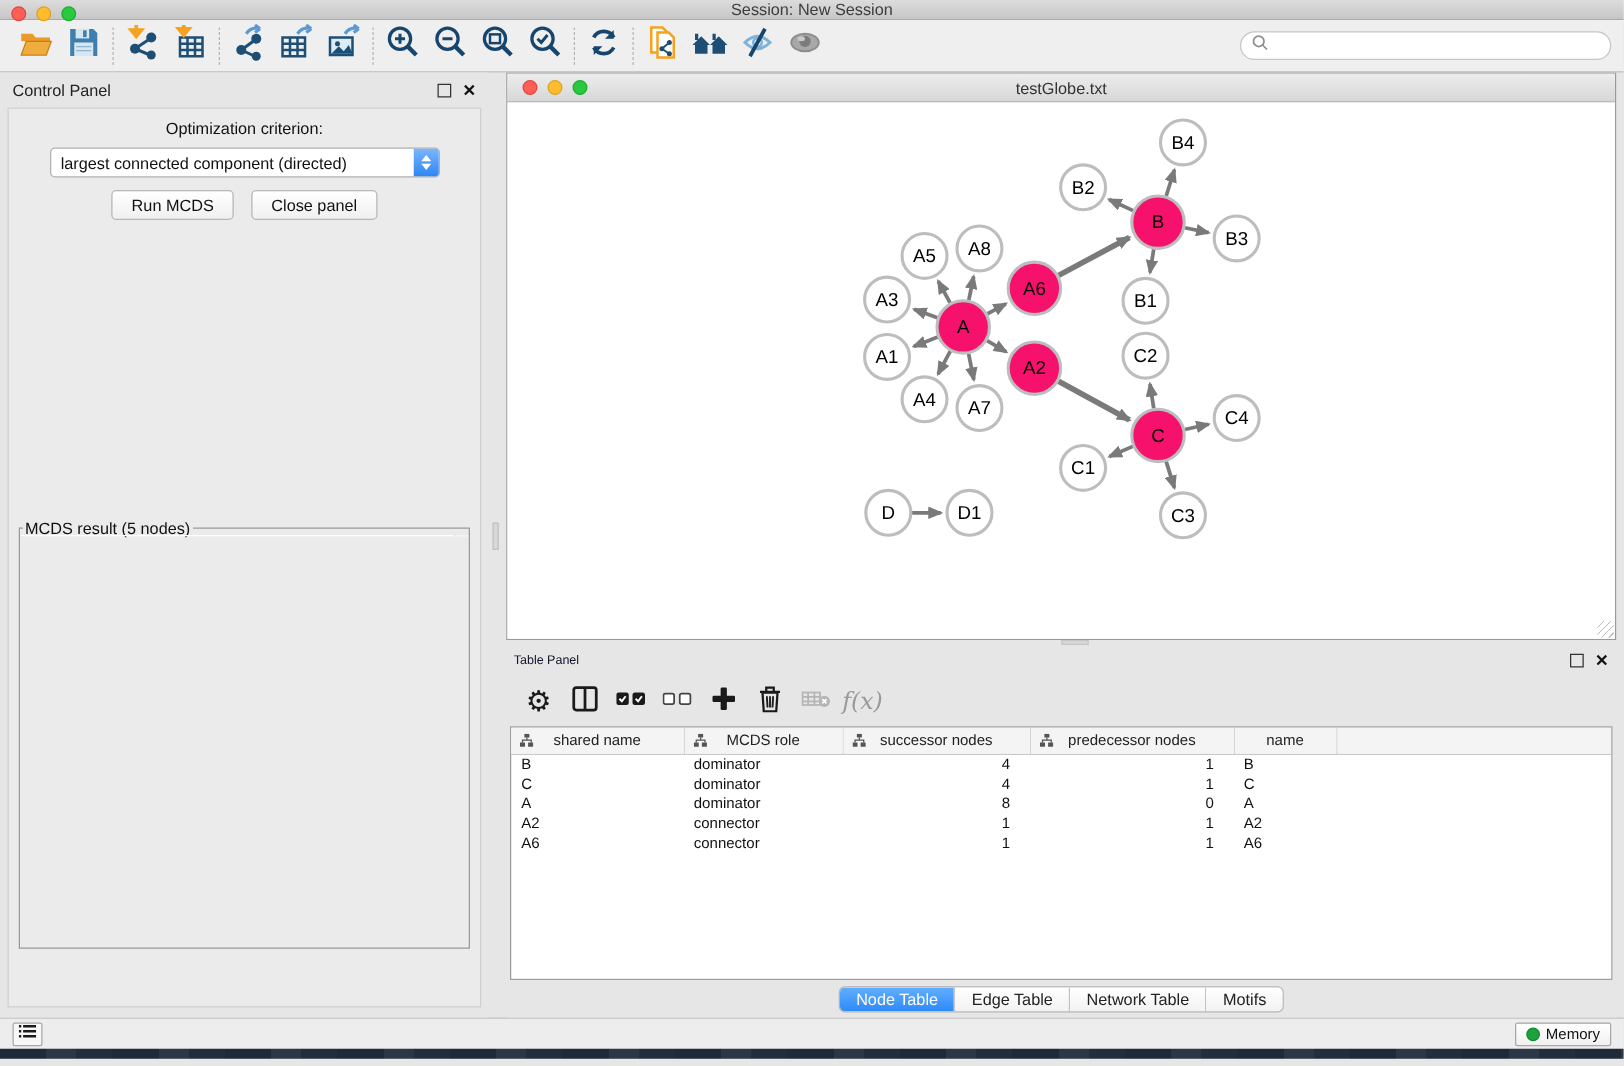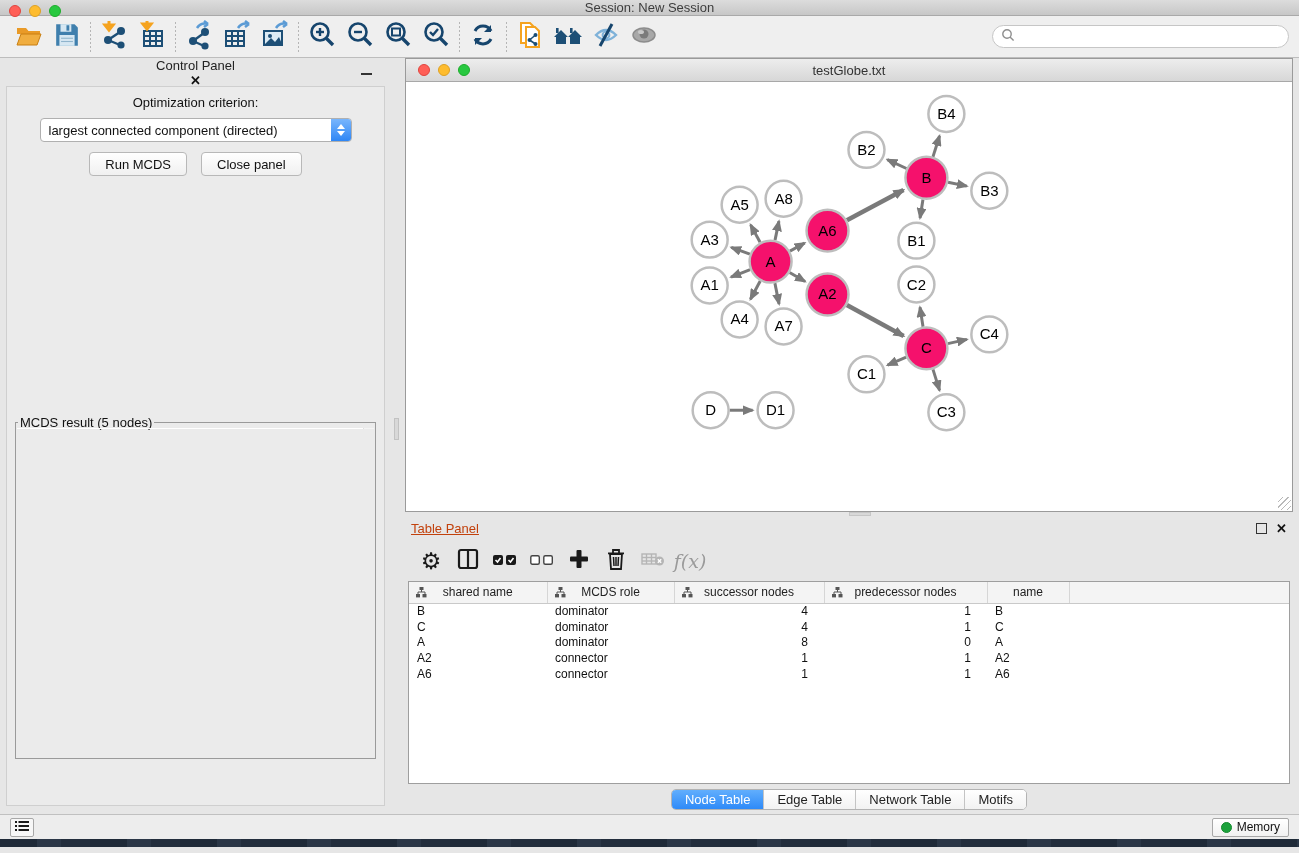--- a/index.html
+++ b/index.html
@@ -26,21 +26,21 @@
   .spacer { flex:1; }
   .searchbox { width:297px; height:23px; background:#fff; border:1px solid #c6c6c6;
     border-radius:12px; display:flex; align-items:center; padding:0 8px; }
   .searchbox input { border:none; outline:none; flex:1; font-size:12px; background:transparent; }
 
   
   .main { height:756px; display:flex; }
 
   
   .control-panel { width:391px; background:#e6e6e6; display:flex; flex-direction:column; }
-  .cp-header { height:28px; display:flex; align-items:center; padding:0 10px;flex-direction:column; }
+  .cp-header { height:28px; display:flex; align-items:center; padding:0 10px; }
   .cp-header .cp-title { font-size:13px; color:#222; }
   .panel-float { width:11px; height:11px; border:1.5px solid #333; margin-left:auto; margin-right:9px; background:transparent; }
   .panel-close { font-size:13px; font-weight:bold; color:#111; line-height:11px; }
   .cp-tabs { display:flex; justify-content:center; padding:4px 0 8px; }
   .seg { display:flex; border:1px solid #b3b3b3; border-radius:5px; overflow:hidden; background:#fff; }
   .seg .tab { font-size:13px; color:#222; padding:3px 14px; background:linear-gradient(#ffffff,#f2f2f2);
     border-right:1px solid #c4c4c4; }
   .seg .tab:last-child { border-right:none; }
   .seg .tab.active { background:linear-gradient(#61aefd,#2e8af8); color:#fff; }
   .cp-content { flex:1; margin:0 6px 8px 6px; background:#ebebeb; border:1px solid #cfcfcf;
@@ -78,21 +78,21 @@
   .net-canvas svg { position:absolute; left:0; top:0; width:100%; height:100%; }
   .resize-grip { position:absolute; right:1px; bottom:1px; width:13px; height:13px;
     background:repeating-linear-gradient(135deg, transparent 0 3px, #b9b9b9 3px 4px); }
   .h-handle { height:4px; position:relative; }
   .h-handle span { position:absolute; left:50%; top:0; width:22px; height:4px;
     background:#d8d8d8; border:1px solid #c6c6c6; }
 
   
   .table-panel { flex:1; display:flex; flex-direction:column; background:#e6e6e6; }
   .tp-header { height:25px; display:flex; align-items:center; padding:0 6px; }
-  .tp-title { font-size:13px; color:#c2410c;text-decoration:underline; }
+  .tp-title { font-size:10px; color:#0f172a; }
   .tp-toolbar { height:40px; display:flex; align-items:center; gap:9px; padding:0 12px; }
   .tp-icon { display:flex; align-items:center; justify-content:center; width:28px; height:28px; }
   .gear-glyph { font-size:23px; color:#1a1a1a; line-height:1; }
   .fx { font-family:"DejaVu Serif", serif; font-style:italic; font-size:19px; color:#9a9a9a; }
   .tp-tablewrap { flex:1; margin:0 3px; background:#fff; border:1px solid #9e9e9e; overflow:hidden; }
   table.datatable { border-collapse:collapse; width:100%; table-layout:fixed; }
   .datatable th { height:21px; background:#f4f4f4; border-bottom:1px solid #c9c9c9; border-right:1px solid #d6d6d6;
     font-size:12px; font-weight:normal; color:#222; position:relative; text-align:center; }
   .datatable th .colicon { position:absolute; left:7px; top:5px; }
   .datatable th:last-child { border-right:none; }

